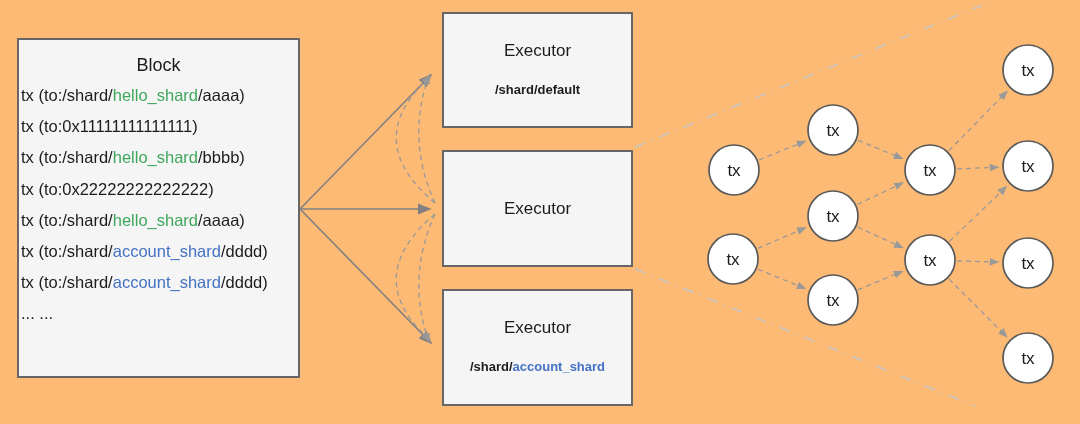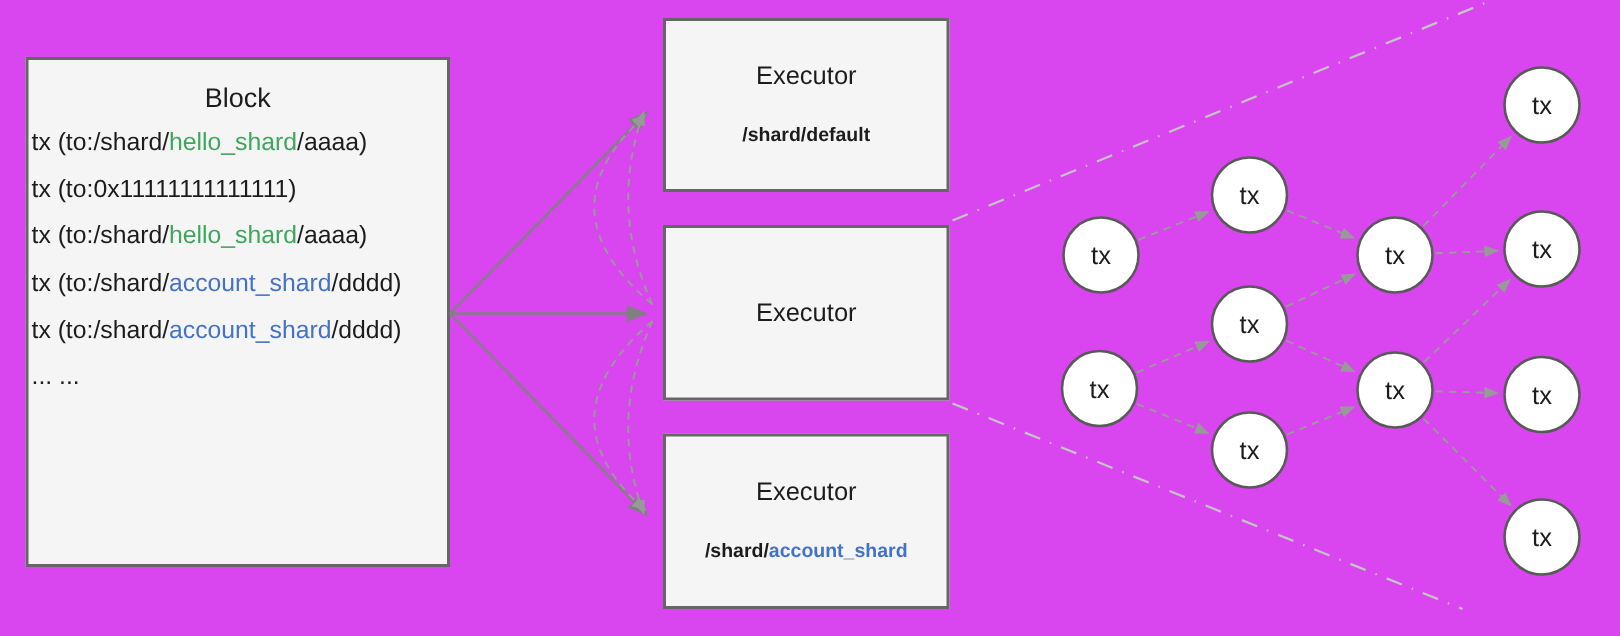--- a/index.html
+++ b/index.html
@@ -1,17 +1,17 @@
 <!DOCTYPE html>
 <html style="--text: #1c1c1c; --box-fill: #f5f5f5; --box-border: #666666; --arrow: #808080; --edge: #999999; --guide: #c4c4c4; --node-border: #595959;"><head>
 <meta charset="utf-8">
 <style>
   html,body{margin:0;padding:0;background:#ffffff;}
   .canvas{
-    position:relative;width:1080px;height:424px;background:#d946ef;overflow:hidden;
+    position:relative;width:1080px;height:424px;background:#fdba74;overflow:hidden;
     font-family:"Liberation Sans",sans-serif;color:var(--text,#1c1c1c);
   }
   .box{
     position:absolute;background:var(--box-fill,#f5f5f5);
     border:2px solid var(--box-border,#666);box-sizing:border-box;
   }
   .block-box{left:17px;top:38px;width:283px;height:340px;padding:10px 0 0 0;}
   .block-title{font-size:18px;line-height:30px;text-align:center;font-weight:400;}
   .tx-rows{padding-left:2px;}
   .tx-row{font-size:16.5px;line-height:31.2px;white-space:nowrap;letter-spacing:0;}
@@ -35,20 +35,22 @@
 </head>
 <body>
 
 <div class="canvas">
 
   <div class="box block-box">
     <div class="block-title">Block</div>
     <div class="tx-rows">
         <div class="tx-row"><span>tx (to:/shard/</span><span style="color: rgb(63, 167, 93);">hello_shard</span><span>/aaaa)</span></div>
         <div class="tx-row"><span>tx (to:0x11111111111111)</span></div>
+        <div class="tx-row"><span>tx (to:/shard/</span><span style="color: rgb(63, 167, 93);">hello_shard</span><span>/bbbb)</span></div>
+        <div class="tx-row"><span>tx (to:0x22222222222222)</span></div>
         <div class="tx-row"><span>tx (to:/shard/</span><span style="color: rgb(63, 167, 93);">hello_shard</span><span>/aaaa)</span></div>
         <div class="tx-row"><span>tx (to:/shard/</span><span style="color: rgb(68, 114, 196);">account_shard</span><span>/dddd)</span></div>
         <div class="tx-row"><span>tx (to:/shard/</span><span style="color: rgb(68, 114, 196);">account_shard</span><span>/dddd)</span></div>
         <div class="tx-row"><span>... ...</span></div>
       </div>
   </div>
 
   <div class="box exec-box exec-1">
     <div class="exec-title">Executor</div>
     <div class="exec-path"><span>/shard/default</span></div>

